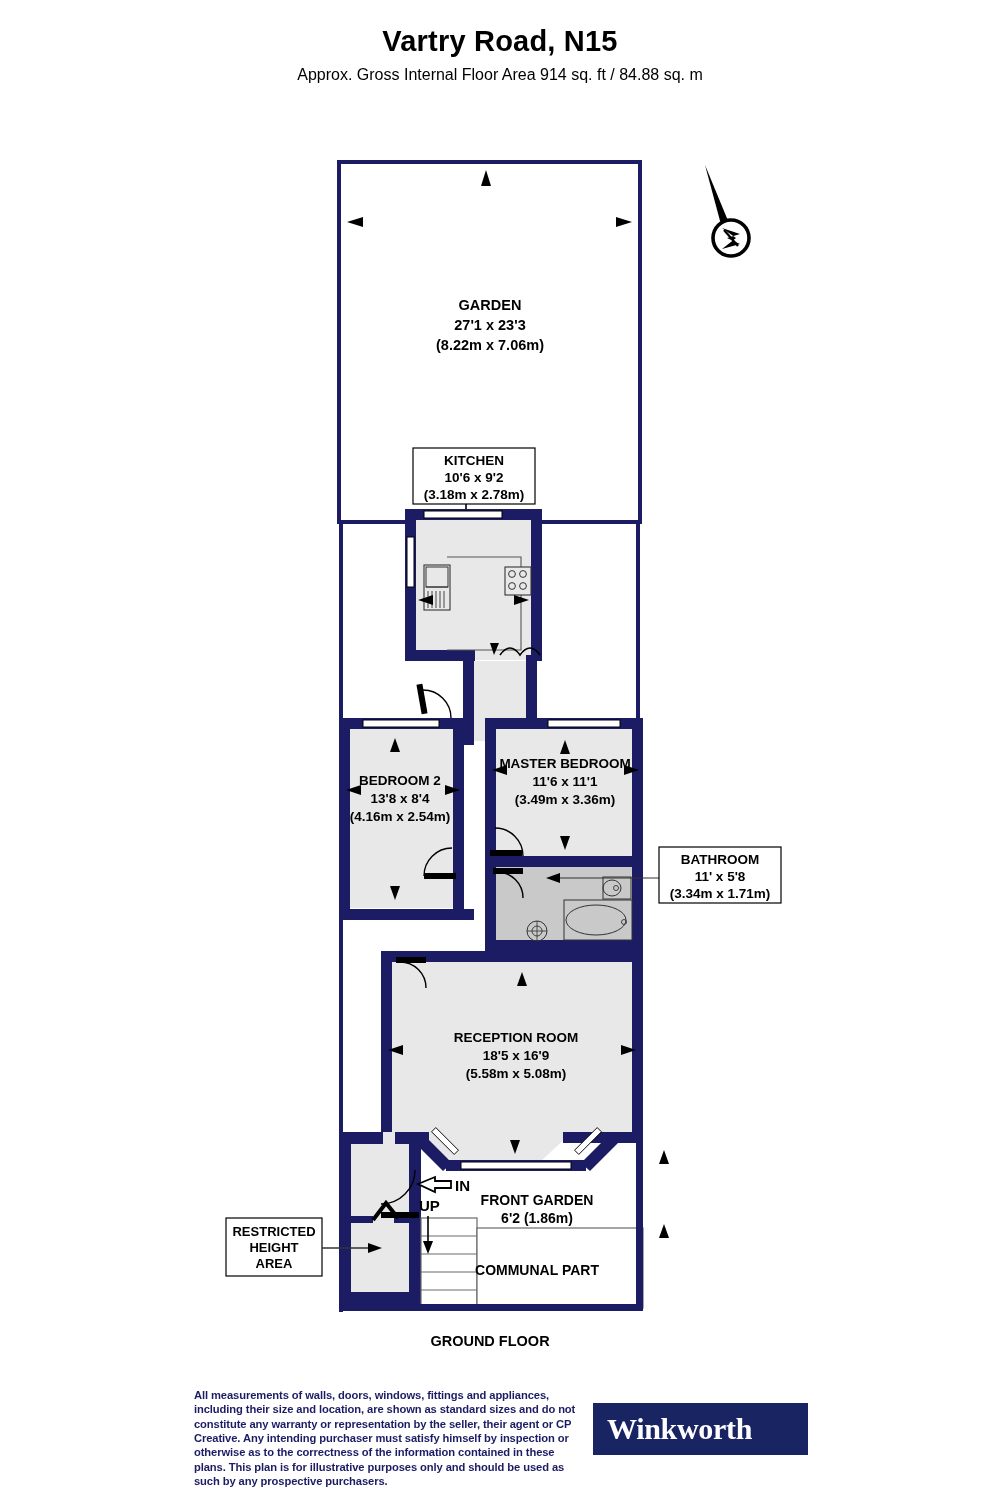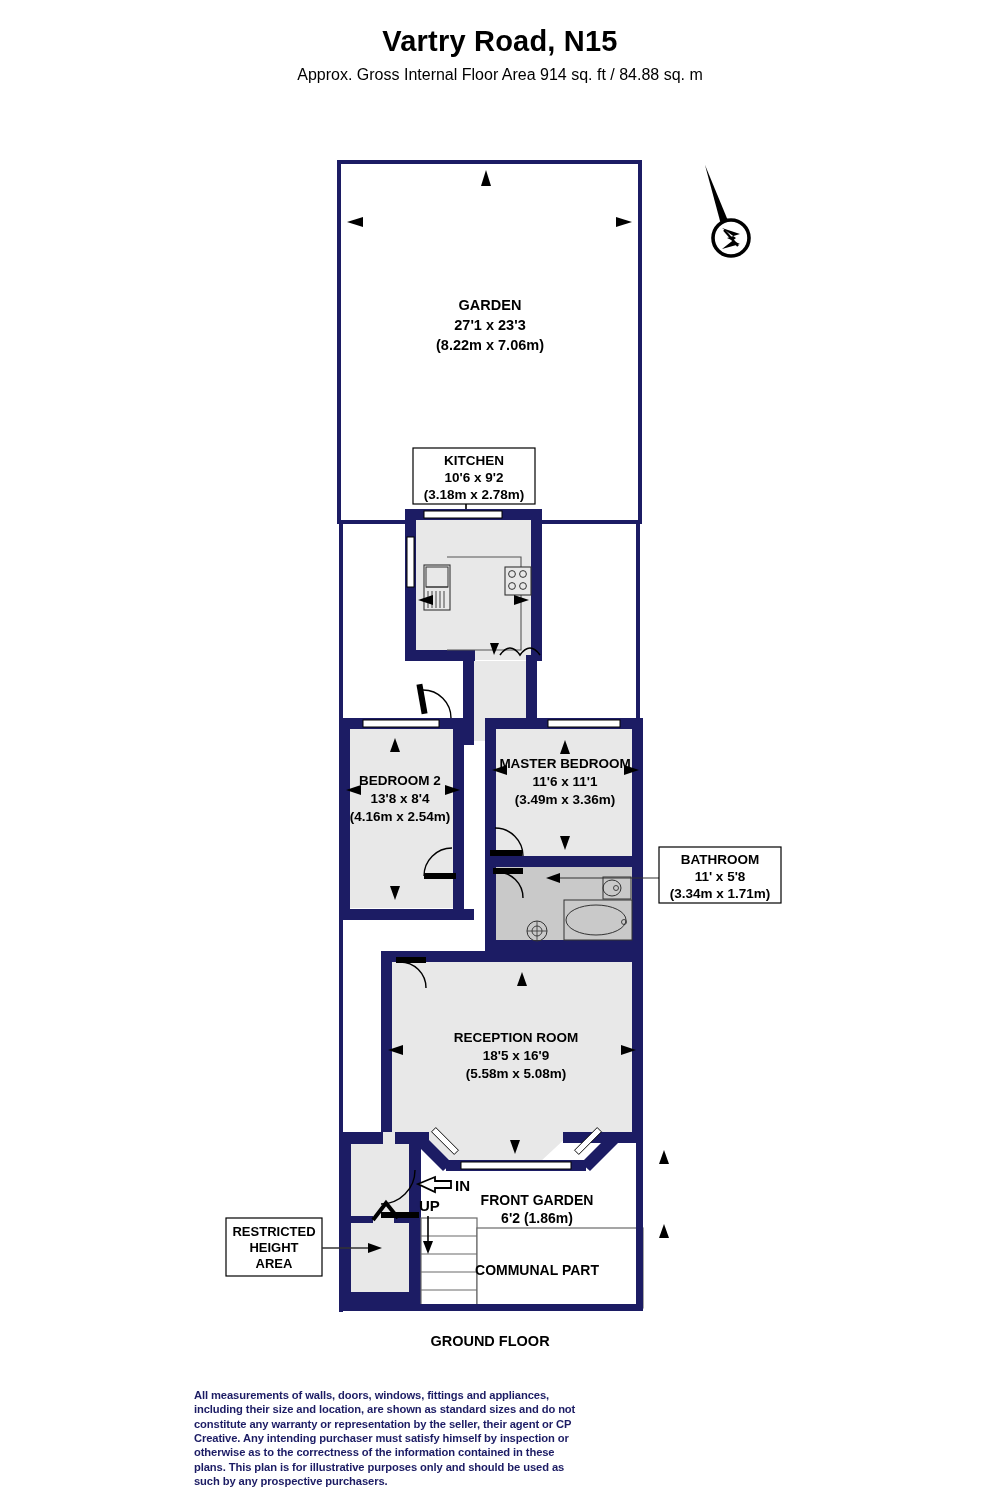--- a/index.html
+++ b/index.html
@@ -375,15 +375,18 @@
       <path d="M724,80 L738,96" stroke="#000" stroke-width="2.2"></path>
     </g>
 
     <text x="490" y="1196" font-size="14.5" font-weight="bold" text-anchor="middle">GROUND FLOOR</text>
 
   </svg>
   </div>
 
   <div class="footer">
     <div class="disclaimer">All measurements of walls, doors, windows, fittings and appliances, including their size and location, are shown as standard sizes and do not constitute any warranty or representation by the seller, their agent or CP Creative. Any intending purchaser must satisfy himself by inspection or otherwise as to the correctness of the information contained in these plans. This plan is for illustrative purposes only and should be used as such by any prospective purchasers.</div>
+    <div class="logo-box">
+      <div class="logo-text">Winkworth</div>
+    </div>
   </div>
 
 </div>
 
 </body></html>

